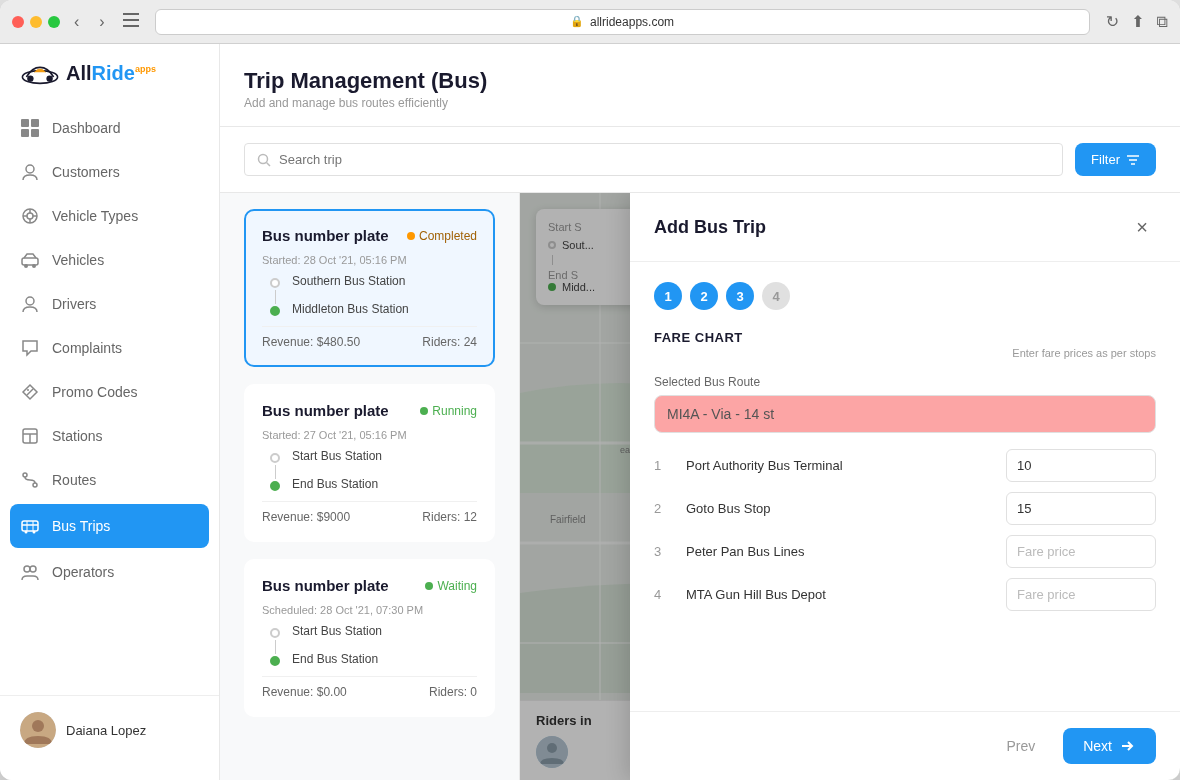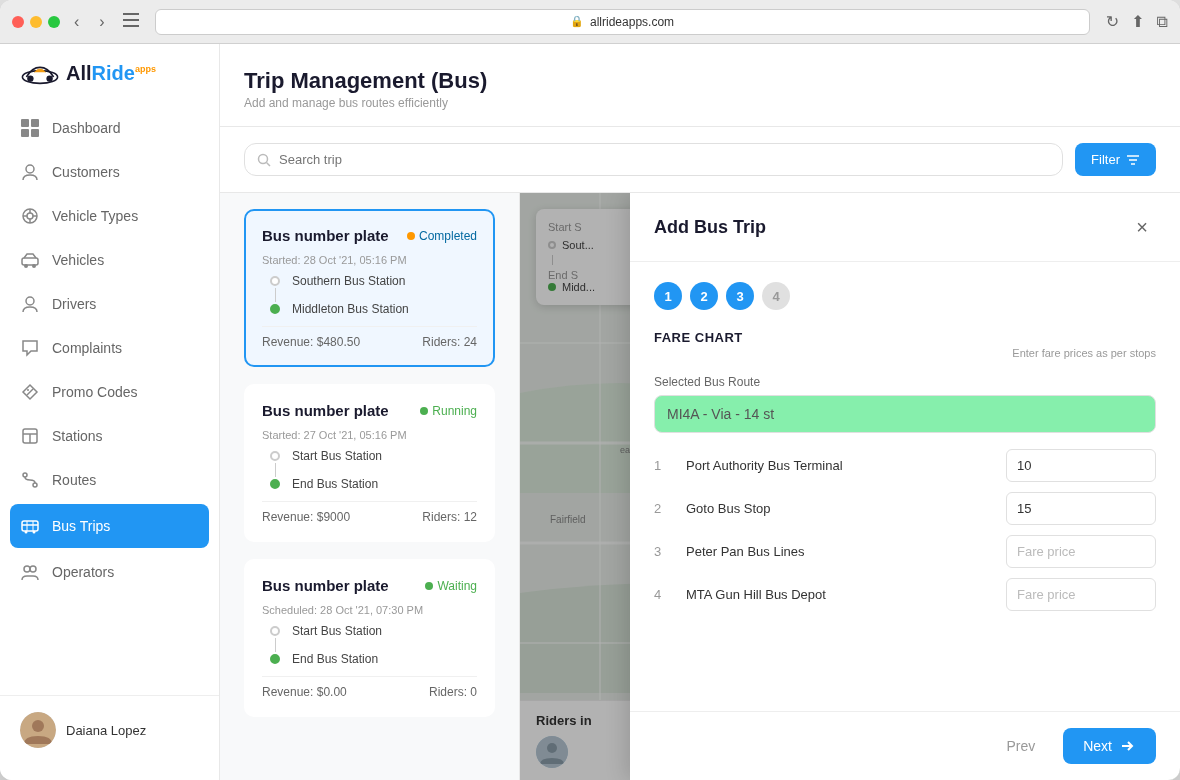--- a/index.html
+++ b/index.html
@@ -127,21 +127,21 @@
       align-items: center;
       gap: 12px;
       background: white;
       border-bottom: 1px solid #e8e8e8;
     }
     .search-box {
       flex: 1;
       display: flex;
       align-items: center;
       border: 1px solid #e0e0e0;
-      border-radius: 12px;
+      border-radius: 4px;
       padding: 8px 12px;
       gap: 8px;
       background: white;
     }
     .search-box input {
       border: none;
       outline: none;
       font-size: 13px;
       color: #333;
       flex: 1;
@@ -178,39 +178,39 @@
 
     .trip-card-header {
       display: flex;
       justify-content: space-between;
       align-items: center;
       margin-bottom: 10px;
     }
     .trip-plate { font-size: 15px; font-weight: 600; color: #1a1a2e; }
     .trip-status { font-size: 12px; display: flex; align-items: center; gap: 4px; }
     .status-dot { width: 8px; height: 8px; border-radius: 50%; }
-    .status-completed { color: #0369a1; }
+    .status-completed { color: #a16207; }
     .status-dot-completed { background: #ff9800; }
     .status-running { color: #4caf50; }
     .status-dot-running { background: #4caf50; }
     .status-waiting { color: #4caf50; }
     .status-dot-waiting { background: #4caf50; }
 
     .trip-date { font-size: 11px; color: #999; margin-bottom: 8px; }
 
     .trip-route {
       display: flex;
       flex-direction: column;
       gap: 4px;
       margin-bottom: 10px;
       padding-left: 8px;
     }
     .route-stop {
       display: flex;
-      align-items: center;
+      align-items: flex-end;
       gap: 8px;
       font-size: 12px;
       color: #444;
     }
     .stop-dot {
       width: 10px;
       height: 10px;
       border-radius: 50%;
       border: 2px solid #ccc;
       background: white;
@@ -789,21 +789,21 @@
                   <div class="step inactive">
                     <span>4</span>
                   </div>
                 </div>
 
                 <div class="section-title">FARE CHART</div>
                 <div class="section-subtitle">Enter fare prices as per stops</div>
 
                 <div class="form-group">
                   <label class="form-label">Selected Bus Route</label>
-                  <input type="text" class="form-input" style="background: #86efac; color: rgb(85, 85, 85); border-radius: 8px;" value="MI4A - Via - 14 st">
+                  <input type="text" class="form-input" style="background: #fca5a5; color: rgb(85, 85, 85); border-radius: 8px;" value="MI4A - Via - 14 st">
                 </div>
 
 
                 <div>
 
                   <div class="fare-row">
                     <span class="fare-row-num">1</span>
                     <span class="fare-row-stop">Port Authority Bus Terminal</span>
                     <input type="text" class="fare-row-input" value="10" style="">
                   </div>

